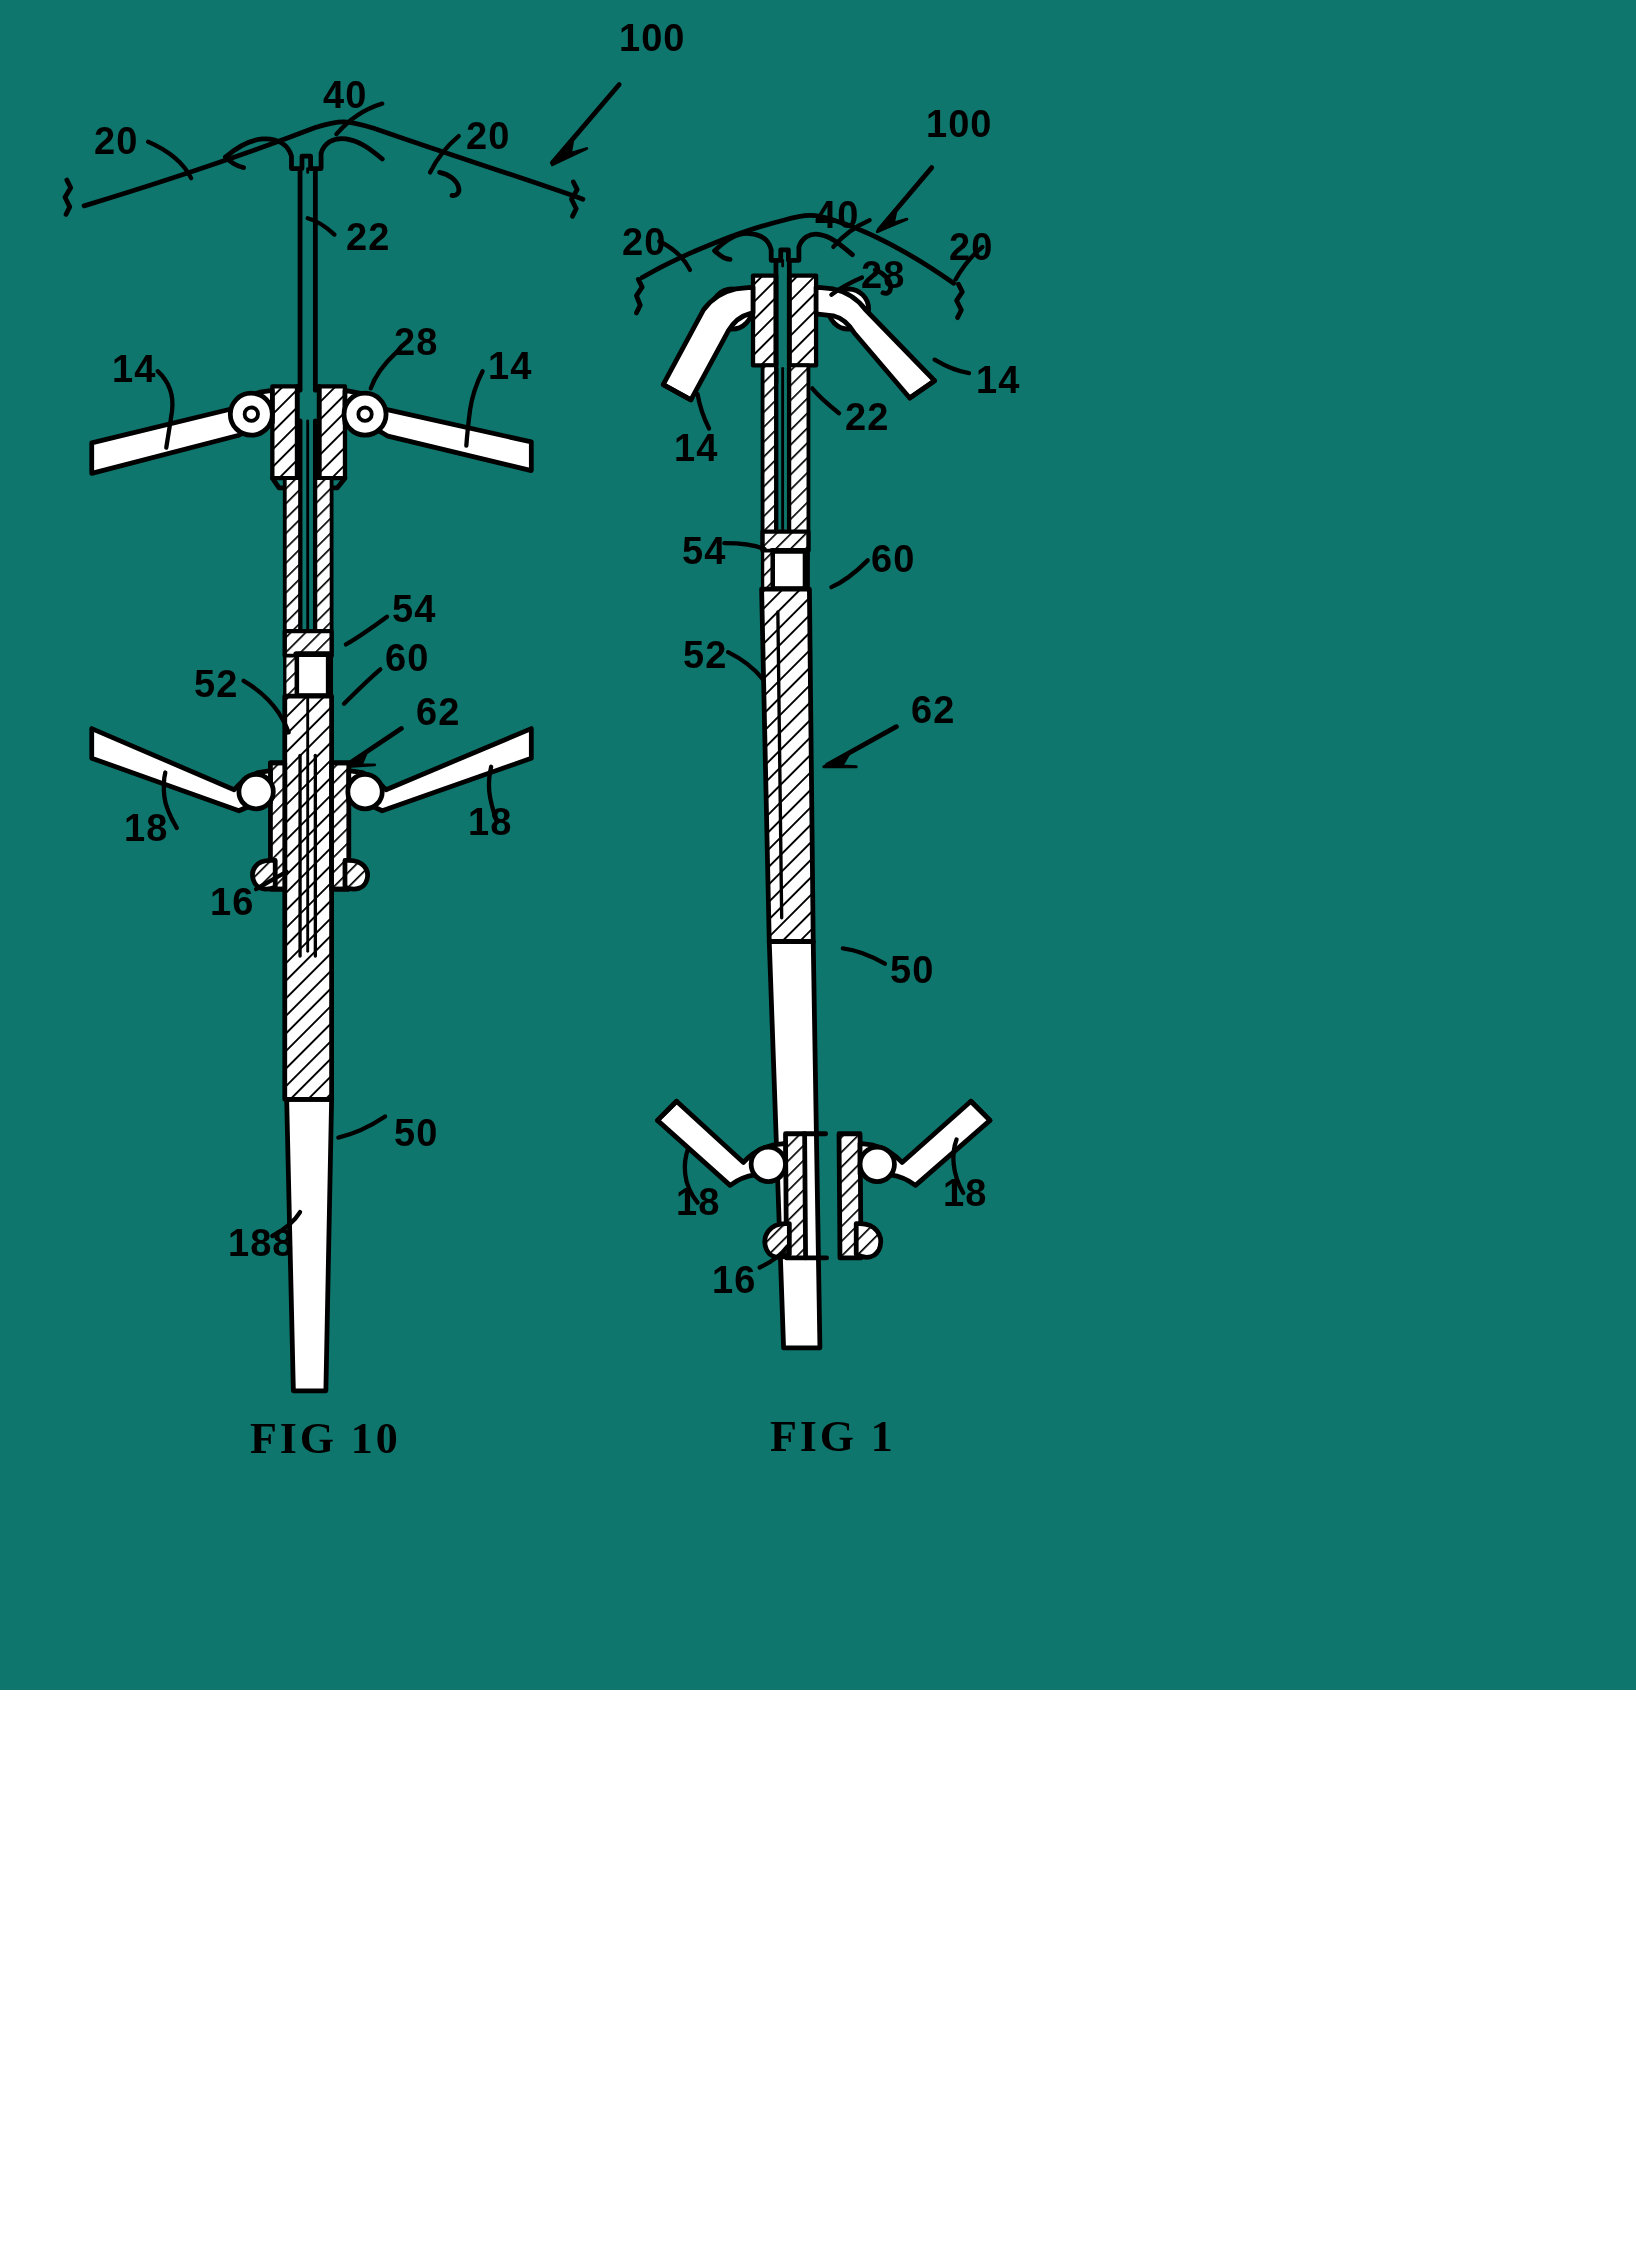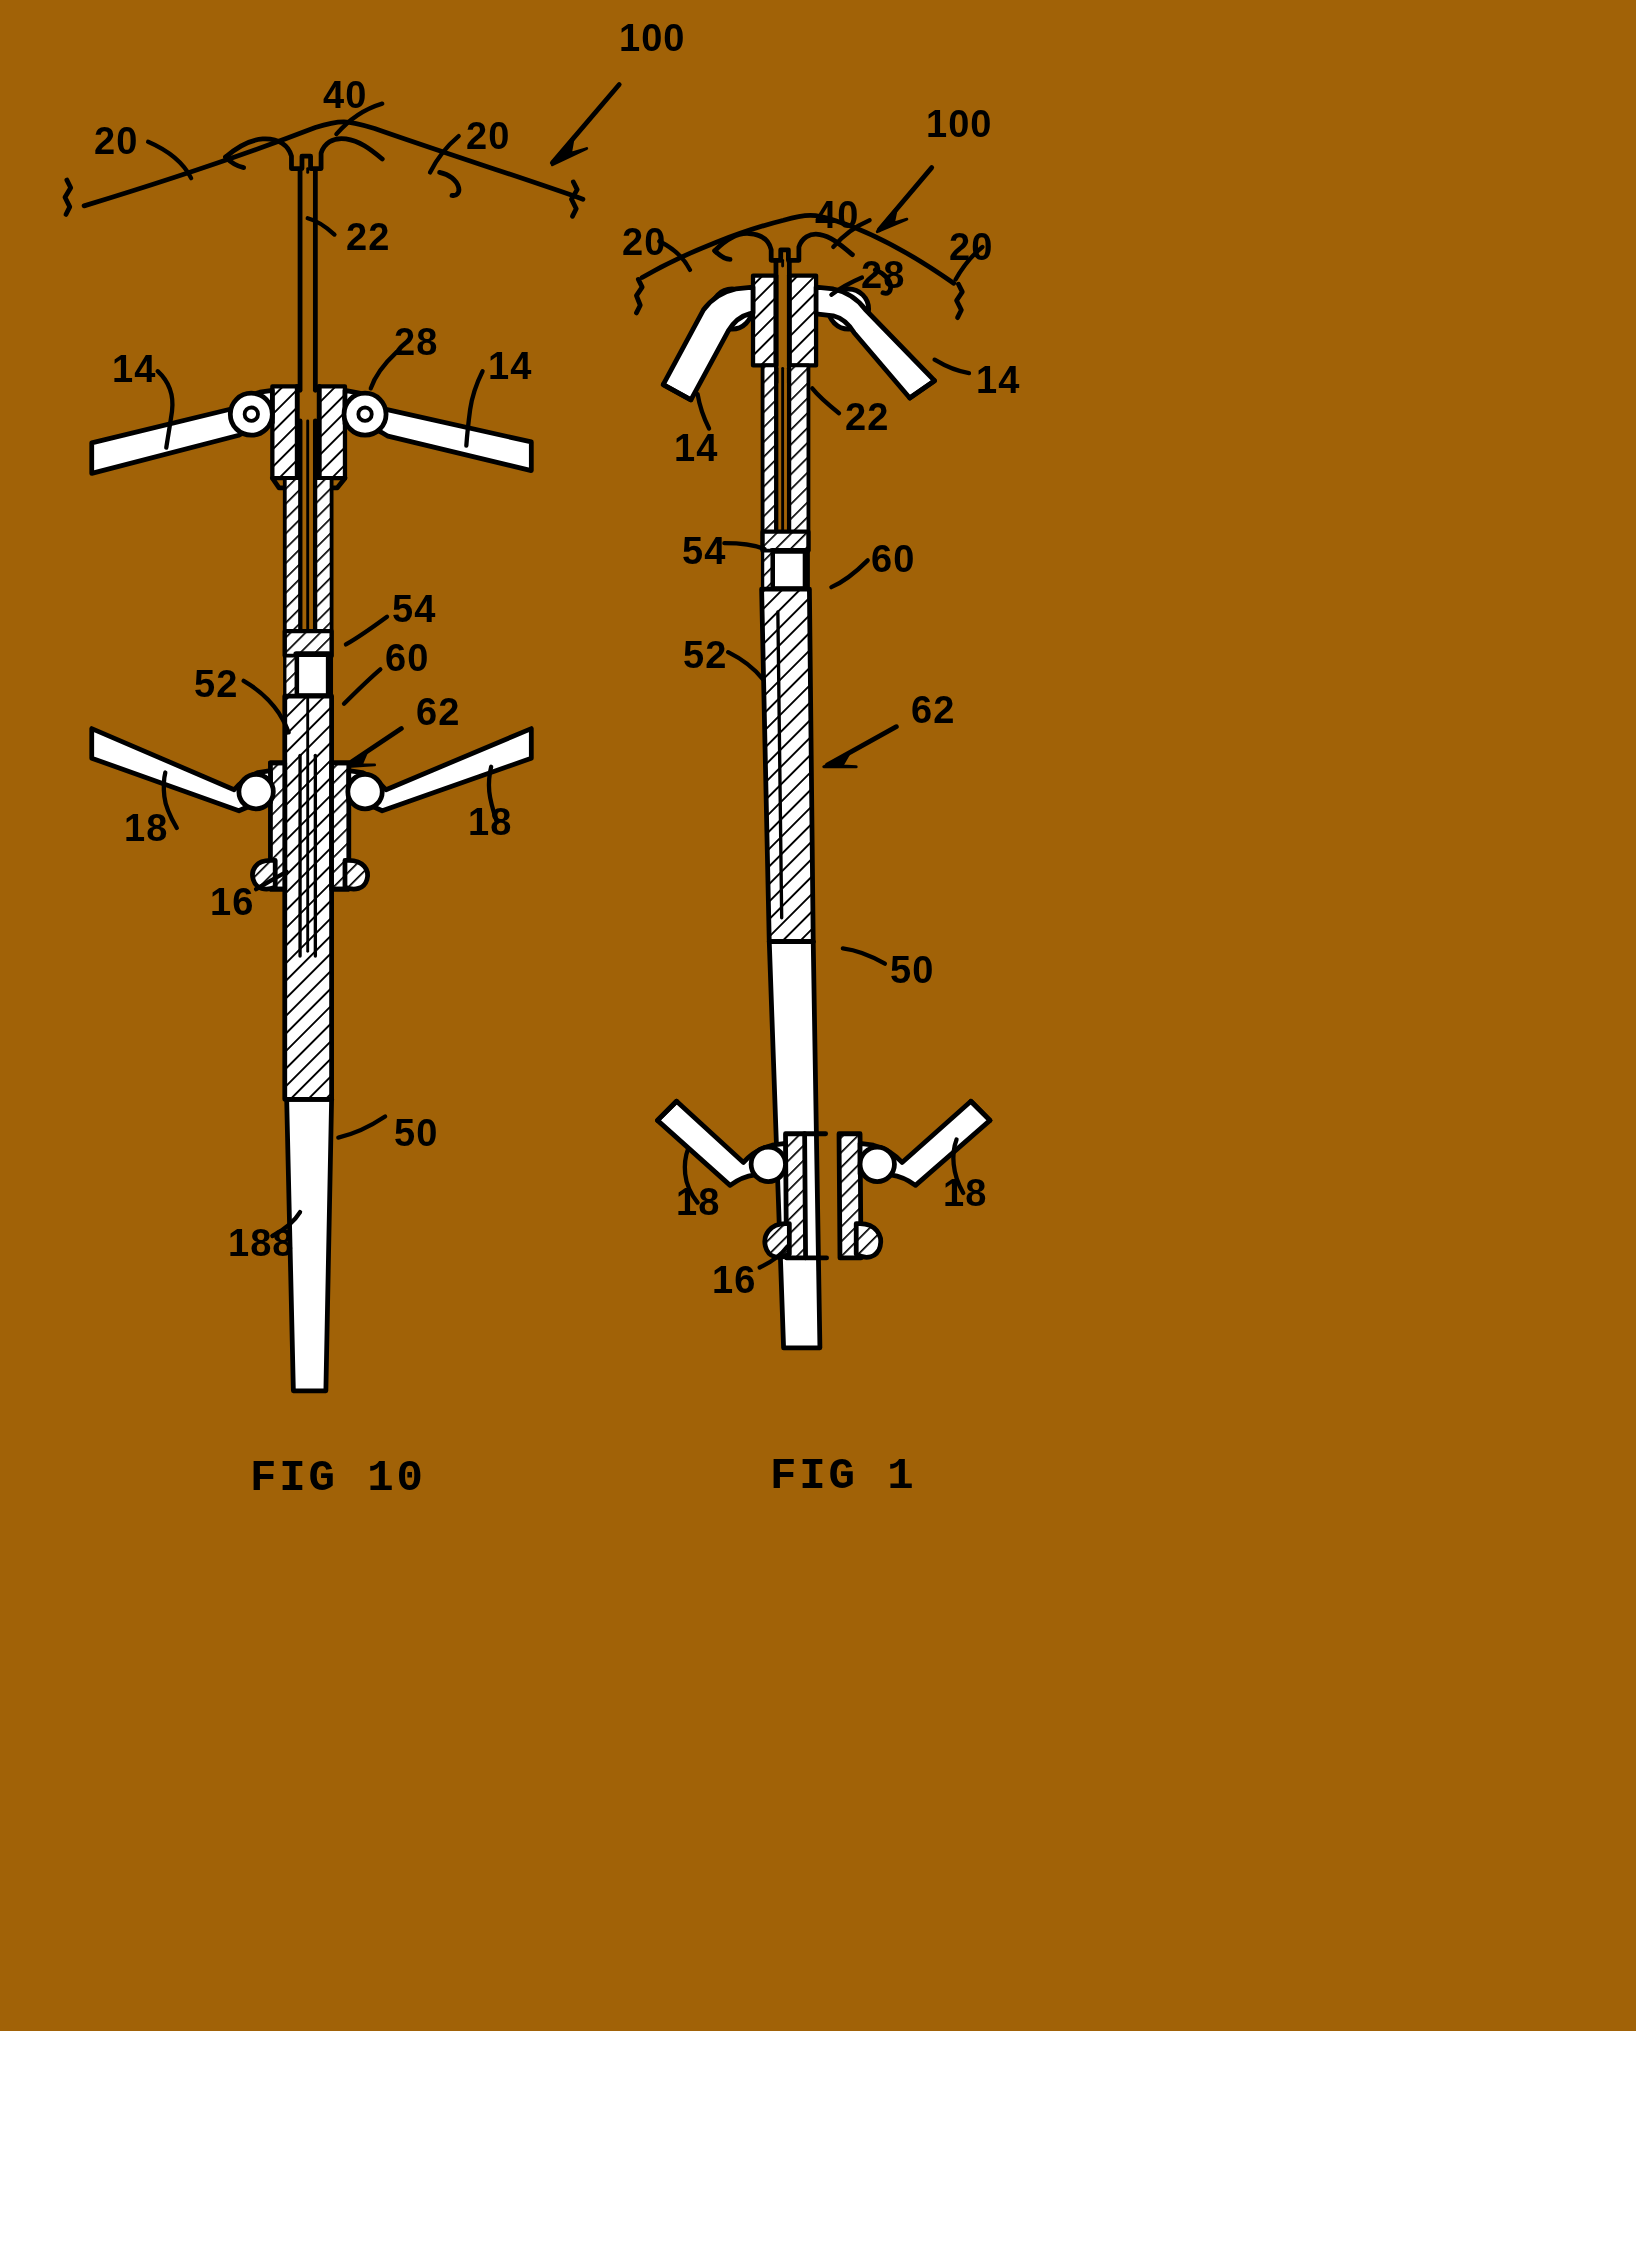--- a/index.html
+++ b/index.html
@@ -10,50 +10,49 @@
   body {
     width: 1636px;
     height: 2257px;
     font-family: "Liberation Sans", sans-serif;
     overflow: hidden;
     position: relative;
   }
   #sheet {
     position: relative;
     width: 1636px;
-    height: 2031px;
-    background: #a16207;
+    height: 1690px;
+    background: #0f766e;
   }
   svg.drawing {
     position: absolute;
     top: 0;
     left: 0;
     width: 1636px;
     height: 2257px;
   }
   .ref-label {
     position: absolute;
     font-family: "Liberation Sans", sans-serif;
     font-weight: bold;
     font-size: 38px;
     letter-spacing: 1px;
     color: #000;
     white-space: nowrap;
     line-height: 1;
   }
   .fig-caption {
     position: absolute;
-    font-family: Liberation Mono, monospace;
+    font-family: Liberation Serif, serif;
     font-weight: bold;
     font-size: 44px;
     letter-spacing: 2.9px;
     color: #000;
     white-space: nowrap;
     line-height: 1;
-    margin-top: 39px;
   }
 </style>
 </head>
 <body>
 
 <div id="sheet">
 
   <svg class="drawing" viewBox="0 0 1712 2361" xmlns="http://www.w3.org/2000/svg">
     <defs>
       <pattern id="hatch" width="13" height="13" patternUnits="userSpaceOnUse" patternTransform="rotate(45)">

